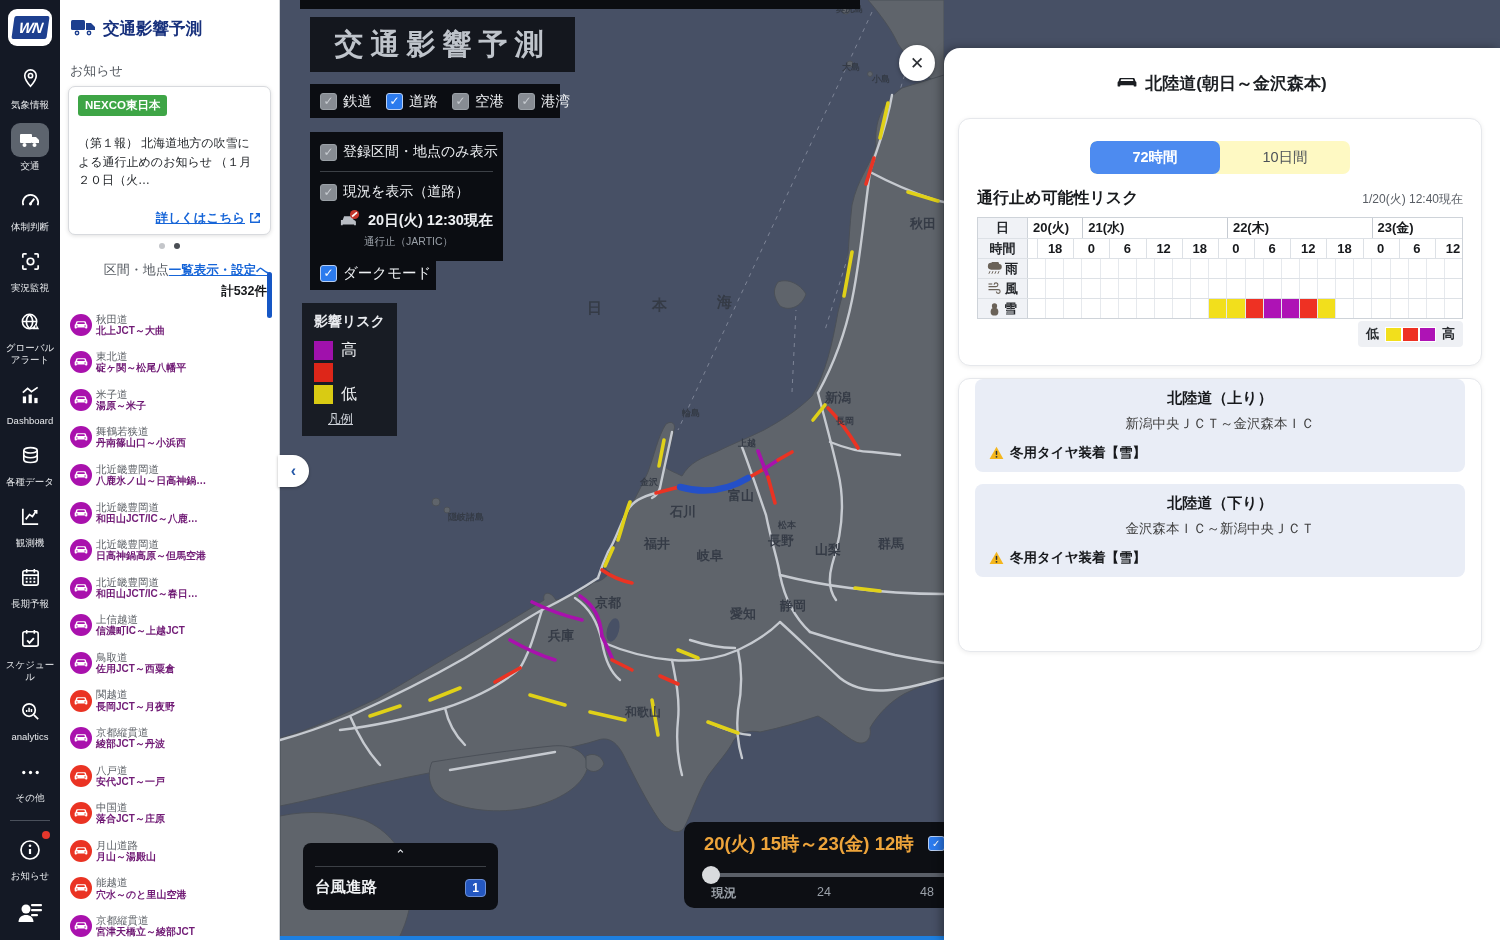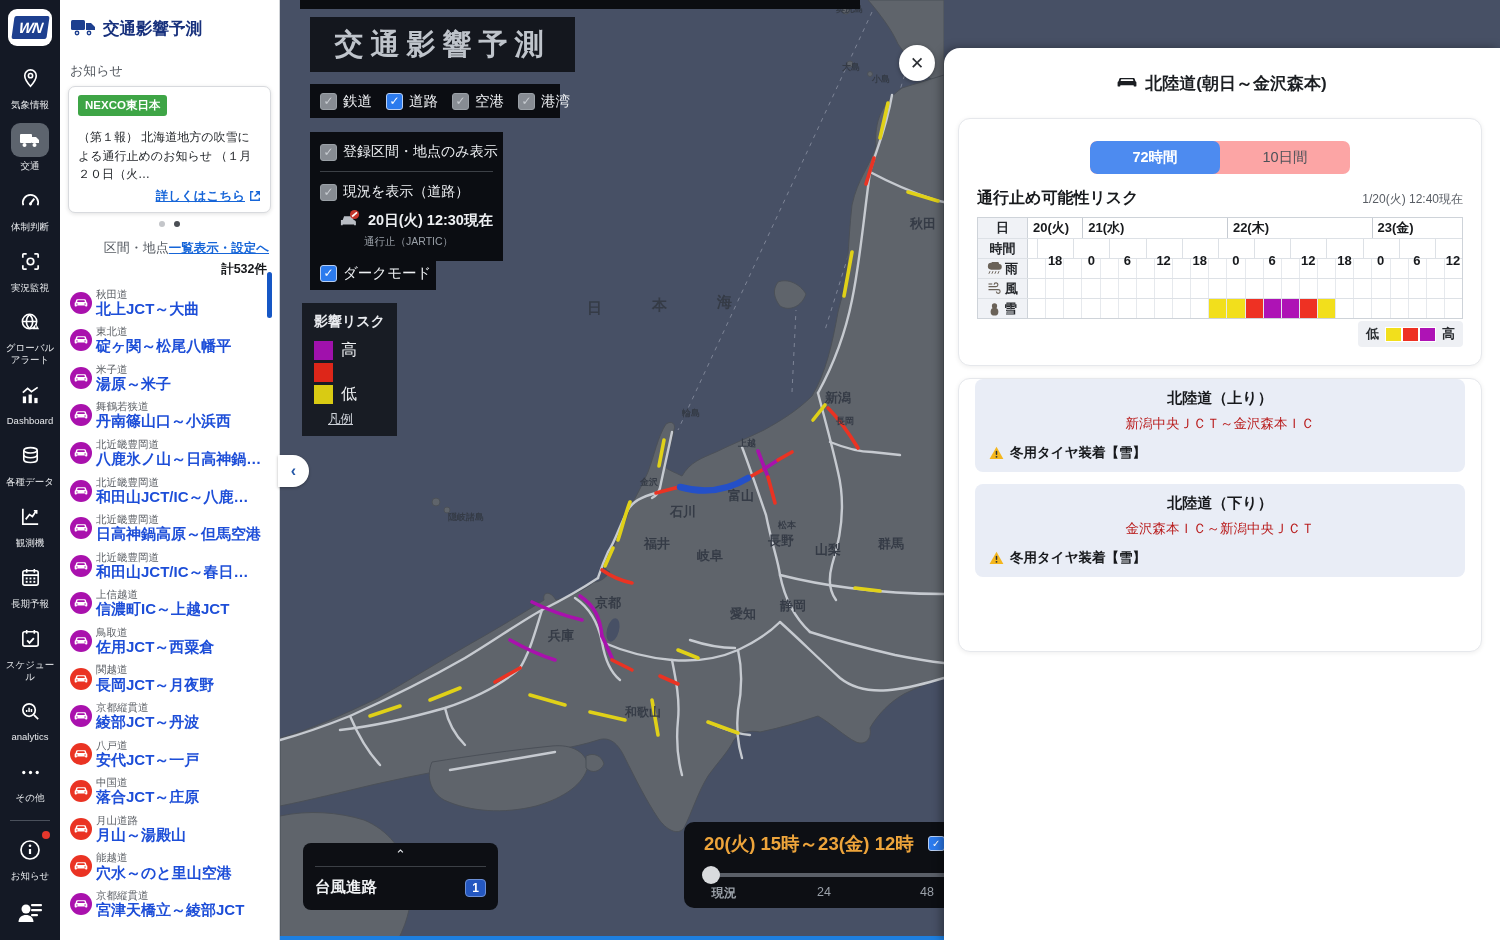--- a/index.html
+++ b/index.html
@@ -18,35 +18,35 @@
   .rail-bottom{margin-top:auto;display:flex;flex-direction:column;align-items:center;padding-bottom:6px;}
   .badge-dot{position:absolute;width:8px;height:8px;background:#e5372c;border-radius:50%;right:-1px;top:-2px;}
 
   
   .side{position:absolute;left:60px;top:0;width:220px;height:940px;background:#fff;z-index:25;border-right:1px solid #cfd2d6;}
   .side-head{display:flex;align-items:center;gap:7px;padding:16px 10px 10px 10px;}
   .side-title{color:#17307c;font-size:16.5px;font-weight:bold;}
   .sec-label{color:#555a61;font-size:13px;padding:10px 10px 6px;}
   .notice-card{margin:0 8px;border:1px solid #d8dade;border-radius:7px;box-shadow:0 1px 4px rgba(0,0,0,.12);padding:8px 9px 7px;background:#fff;}
   .nexco-badge{display:inline-block;background:#3ea546;color:#fff;font-size:11.5px;font-weight:bold;padding:3px 7px;border-radius:3px;}
-  .notice-text{font-size:12px;color:#23262a;line-height:1.55;margin-top:12px;}
-  .notice-link{display:flex;justify-content:flex-end;align-items:center;gap:4px;color:#1665d8;font-size:12.5px;font-weight:bold;text-decoration:underline;margin-top:4px;cursor:pointer;}
+  .notice-text{font-size:12px;color:#23262a;line-height:1.55;margin-top:18px;}
+  .notice-link{display:flex;justify-content:flex-end;align-items:center;gap:4px;color:#1665d8;font-size:12.5px;font-weight:bold;text-decoration:underline;margin-top:20px;cursor:pointer;}
   .dots{display:flex;justify-content:center;gap:9px;margin:8px 0 2px;}
   .dot{width:6px;height:6px;border-radius:50%;background:#c4c6ca;}
   .dot.on{background:#4a4e54;}
   .sec-row{display:flex;align-items:baseline;justify-content:flex-end;padding:10px 10px 2px;}
   .set-link{color:#1665d8;font-size:12.5px;font-weight:bold;text-decoration:underline;cursor:pointer;}
   .count{color:#17191c;text-align:right;font-size:12.5px;font-weight:bold;padding:2px 12px 4px;}
   .list{position:relative;padding:2px 0 0 10px;overflow:hidden;height:672px;}
   .li{display:flex;align-items:center;gap:4px;height:37.6px;cursor:pointer;}
   .li-ic{width:22px;height:22px;border-radius:50%;flex:0 0 22px;display:flex;align-items:center;justify-content:center;}
   .li-ic.purple{--c:#a911ad;background:#a911ad;}
   .li-ic.red{--c:#ea3323;background:#ea3323;}
   .li-road{display:block;color:#5c6066;font-size:10.5px;line-height:1.15;}
-  .li-sec{display:block;color:#1d4ed8;font-size:15px;font-weight:bold;line-height:1.2;white-space:nowrap;}
+  .li-sec{display:block;color:#701a75;font-size:10px;font-weight:bold;line-height:1.2;white-space:nowrap;}
   .scrollbar{position:absolute;right:7px;top:272px;width:5px;height:46px;background:#1657c5;border-radius:3px;z-index:26;}
 
   
   .map{position:absolute;left:280px;top:0;width:664px;height:940px;overflow:hidden;background:#475065;}
   .map svg text{user-select:none;}
   .top-strip{position:absolute;left:20px;top:0;width:560px;height:9px;background:#0b0d11;}
   .map-title{position:absolute;left:30px;top:17px;width:265px;height:55px;background:rgba(9,11,15,.82);color:#bfc4cb;font-size:29px;font-weight:bold;letter-spacing:7px;display:flex;align-items:center;justify-content:center;}
   .ovl{position:absolute;background:#0b0d12;color:#eef0f3;}
   .layers{left:30px;top:84px;width:250px;height:34px;display:flex;align-items:center;gap:14px;padding:0 10px;}
   .chk{display:inline-flex;align-items:center;gap:6px;font-size:14.5px;cursor:pointer;white-space:nowrap;}
@@ -81,47 +81,47 @@
   .sl-ticks{position:relative;margin-top:8px;height:14px;color:#9aa0a8;font-size:12.5px;}
   .sl-ticks span{position:absolute;transform:translateX(-50%);}
   .bottom-bar{position:absolute;left:0;bottom:0;width:664px;height:4px;background:#1d7fe0;}
 
   
   .rpanel{position:absolute;left:944px;top:48px;width:556px;height:892px;background:#fff;border-radius:16px 0 0 0;z-index:40;box-shadow:-3px 0 10px rgba(0,0,0,.35);}
   .rp-title{display:flex;align-items:center;justify-content:center;gap:8px;padding:24px 0 12px;color:#1b1e22;font-size:17px;font-weight:bold;}
   .card{position:absolute;left:14px;right:18px;background:#fff;border:1px solid #e6e8ec;border-radius:12px;box-shadow:0 1px 5px rgba(0,0,0,.07);}
   .card1{top:70px;height:248px;}
   .card2{top:330px;height:274px;}
-  .tabs{display:flex;width:260px;margin:22px auto 0;background:#fca5a5;border-radius:7px;overflow:hidden;}
+  .tabs{display:flex;width:260px;margin:22px auto 0;background:#fef9c3;border-radius:7px;overflow:hidden;}
   .tab{flex:1;text-align:center;padding:7px 0;font-size:14.5px;color:#4c5158;cursor:pointer;}
   .tab.active{background:#4d8bf0;color:#fff;font-weight:bold;border-radius:7px;}
   .rk-head{display:flex;justify-content:space-between;align-items:baseline;padding:14px 18px 8px;}
   .rk-title{font-size:16px;font-weight:bold;color:#17191c;}
   .rk-upd{font-size:12px;color:#585d64;}
   .rt{margin:0 18px;border:1px solid #ced3d9;}
   .rt-row{display:flex;height:20px;border-top:1px solid #dde1e6;}
   .rt-row:first-child{border-top:none;}
   .rt-label{flex:0 0 50px;background:#f0f2f6;border-right:1px solid #ced3d9;display:flex;align-items:center;justify-content:center;gap:3px;font-size:13px;font-weight:bold;color:#23262a;}
   .rt-body{flex:1;display:flex;position:relative;}
   .rt-day{font-size:13px;font-weight:bold;color:#17191c;padding-left:5px;line-height:20px;}
   .rt-day.sep{border-left:1px solid #c6cbd2;}
-  .rt-hour{position:absolute;top:12px;transform:translateX(-50%);font-size:13px;font-weight:bold;color:#17191c;line-height:20px;}
+  .rt-hour{position:absolute;top:0;transform:translateX(-50%);font-size:13px;font-weight:bold;color:#17191c;line-height:20px;}
   .rt-hline{position:absolute;top:0;bottom:0;width:1px;background:#dde1e6;}
   .rt-cell{flex:1;border-left:1px solid #e6e9ed;}
   .rt-cell:first-child{border-left:none;}
   .rt-cell.low{background:#f2df1c;}
   .rt-cell.mid{background:#ee3123;}
   .rt-cell.high{background:#ae13b5;}
   .rk-legend{position:absolute;right:18px;top:202px;background:#eef0f4;border-radius:4px;display:flex;align-items:center;gap:6px;padding:4px 8px;font-size:13px;font-weight:bold;color:#2a2d31;}
   .rk-legend .sw{display:flex;}
   .rk-legend .sw i{width:17px;height:15px;display:block;border:1px solid #fff;}
   .tr-head{display:flex;justify-content:space-between;align-items:baseline;padding:16px 18px 10px;}
   .tr-card{margin:0 16px 12px;background:#e9edf6;border-radius:8px;padding:10px 14px 10px;}
   .tr-title{text-align:center;font-size:15px;font-weight:bold;color:#17191c;}
-  .tr-sec{text-align:center;font-size:13.5px;color:#b91c1c;margin-top:7px;}
+  .tr-sec{text-align:center;font-size:13.5px;color:#404040;margin-top:7px;}
   .tr-warn{display:flex;align-items:center;gap:6px;font-size:13.5px;font-weight:bold;color:#17191c;margin-top:11px;}
 </style>
 </head>
 <body>
 
 <div id="app">
 
   <div class="rail">
     <div class="logo">
         <span class="logo-mark">WN</span>

